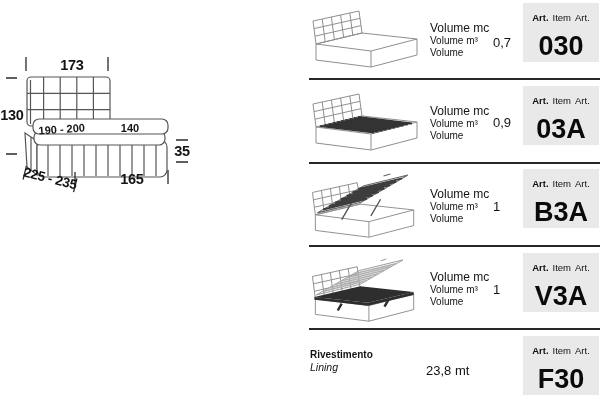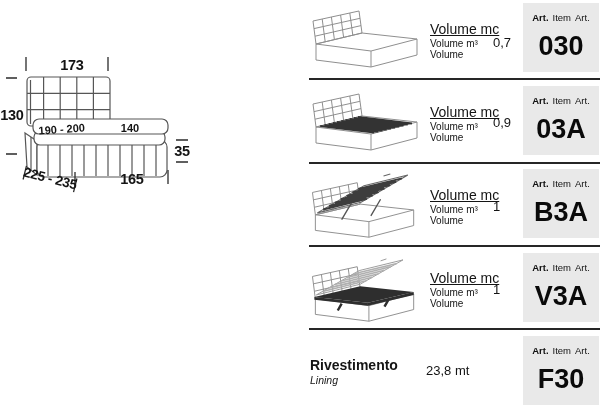--- a/index.html
+++ b/index.html
@@ -2,27 +2,27 @@
 <html><head>
 <meta charset="utf-8">
 <style>
   html,body{margin:0;padding:0;background:#fff;}
   #canvas{position:relative;width:600px;height:406px;background:#ffffff;overflow:hidden;
           font-family:"Liberation Sans",sans-serif;color:#141414;}
   .row{position:absolute;left:0;width:600px;}
   .divider{position:absolute;left:309px;width:291px;height:2px;background:#262626;}
   .bed{position:absolute;}
   .vol-block{position:absolute;left:430px;line-height:1.18;}
-  .vol-l1{font-size:14px;text-decoration:underline;}
+  .vol-l1{font-size:12px;}
   .vol-l2,.vol-l3{font-size:10px;}
   .vol-value{position:absolute;left:493px;font-size:13px;font-weight:400;}
   .riv-block{position:absolute;left:310px;line-height:1.3;}
-  .riv-l1{font-size:14px;font-weight:700;margin-top:8px;}
+  .riv-l1{font-size:10px;font-weight:700;}
   .riv-l2,.riv-l3{font-size:10.5px;font-style:italic;}
-  .art-box{position:absolute;left:523px;width:76px;height:69px;background:#e9e9e9;
+  .art-box{position:absolute;left:523px;width:76px;height:59px;background:#e9e9e9;
            display:flex;flex-direction:column;align-items:center;padding-top:9px;box-sizing:border-box;}
   .art-header{display:flex;gap:4px;font-size:9.5px;color:#111;}
   .art-header .b{font-weight:700;}
   .art-code{font-size:27px;font-weight:800;letter-spacing:0;margin-top:8px;color:#0a0a0a;}
   svg text{font-family:"Liberation Sans",sans-serif;fill:#141414;}
 </style>
 </head>
 <body>
 
 <div id="canvas">

